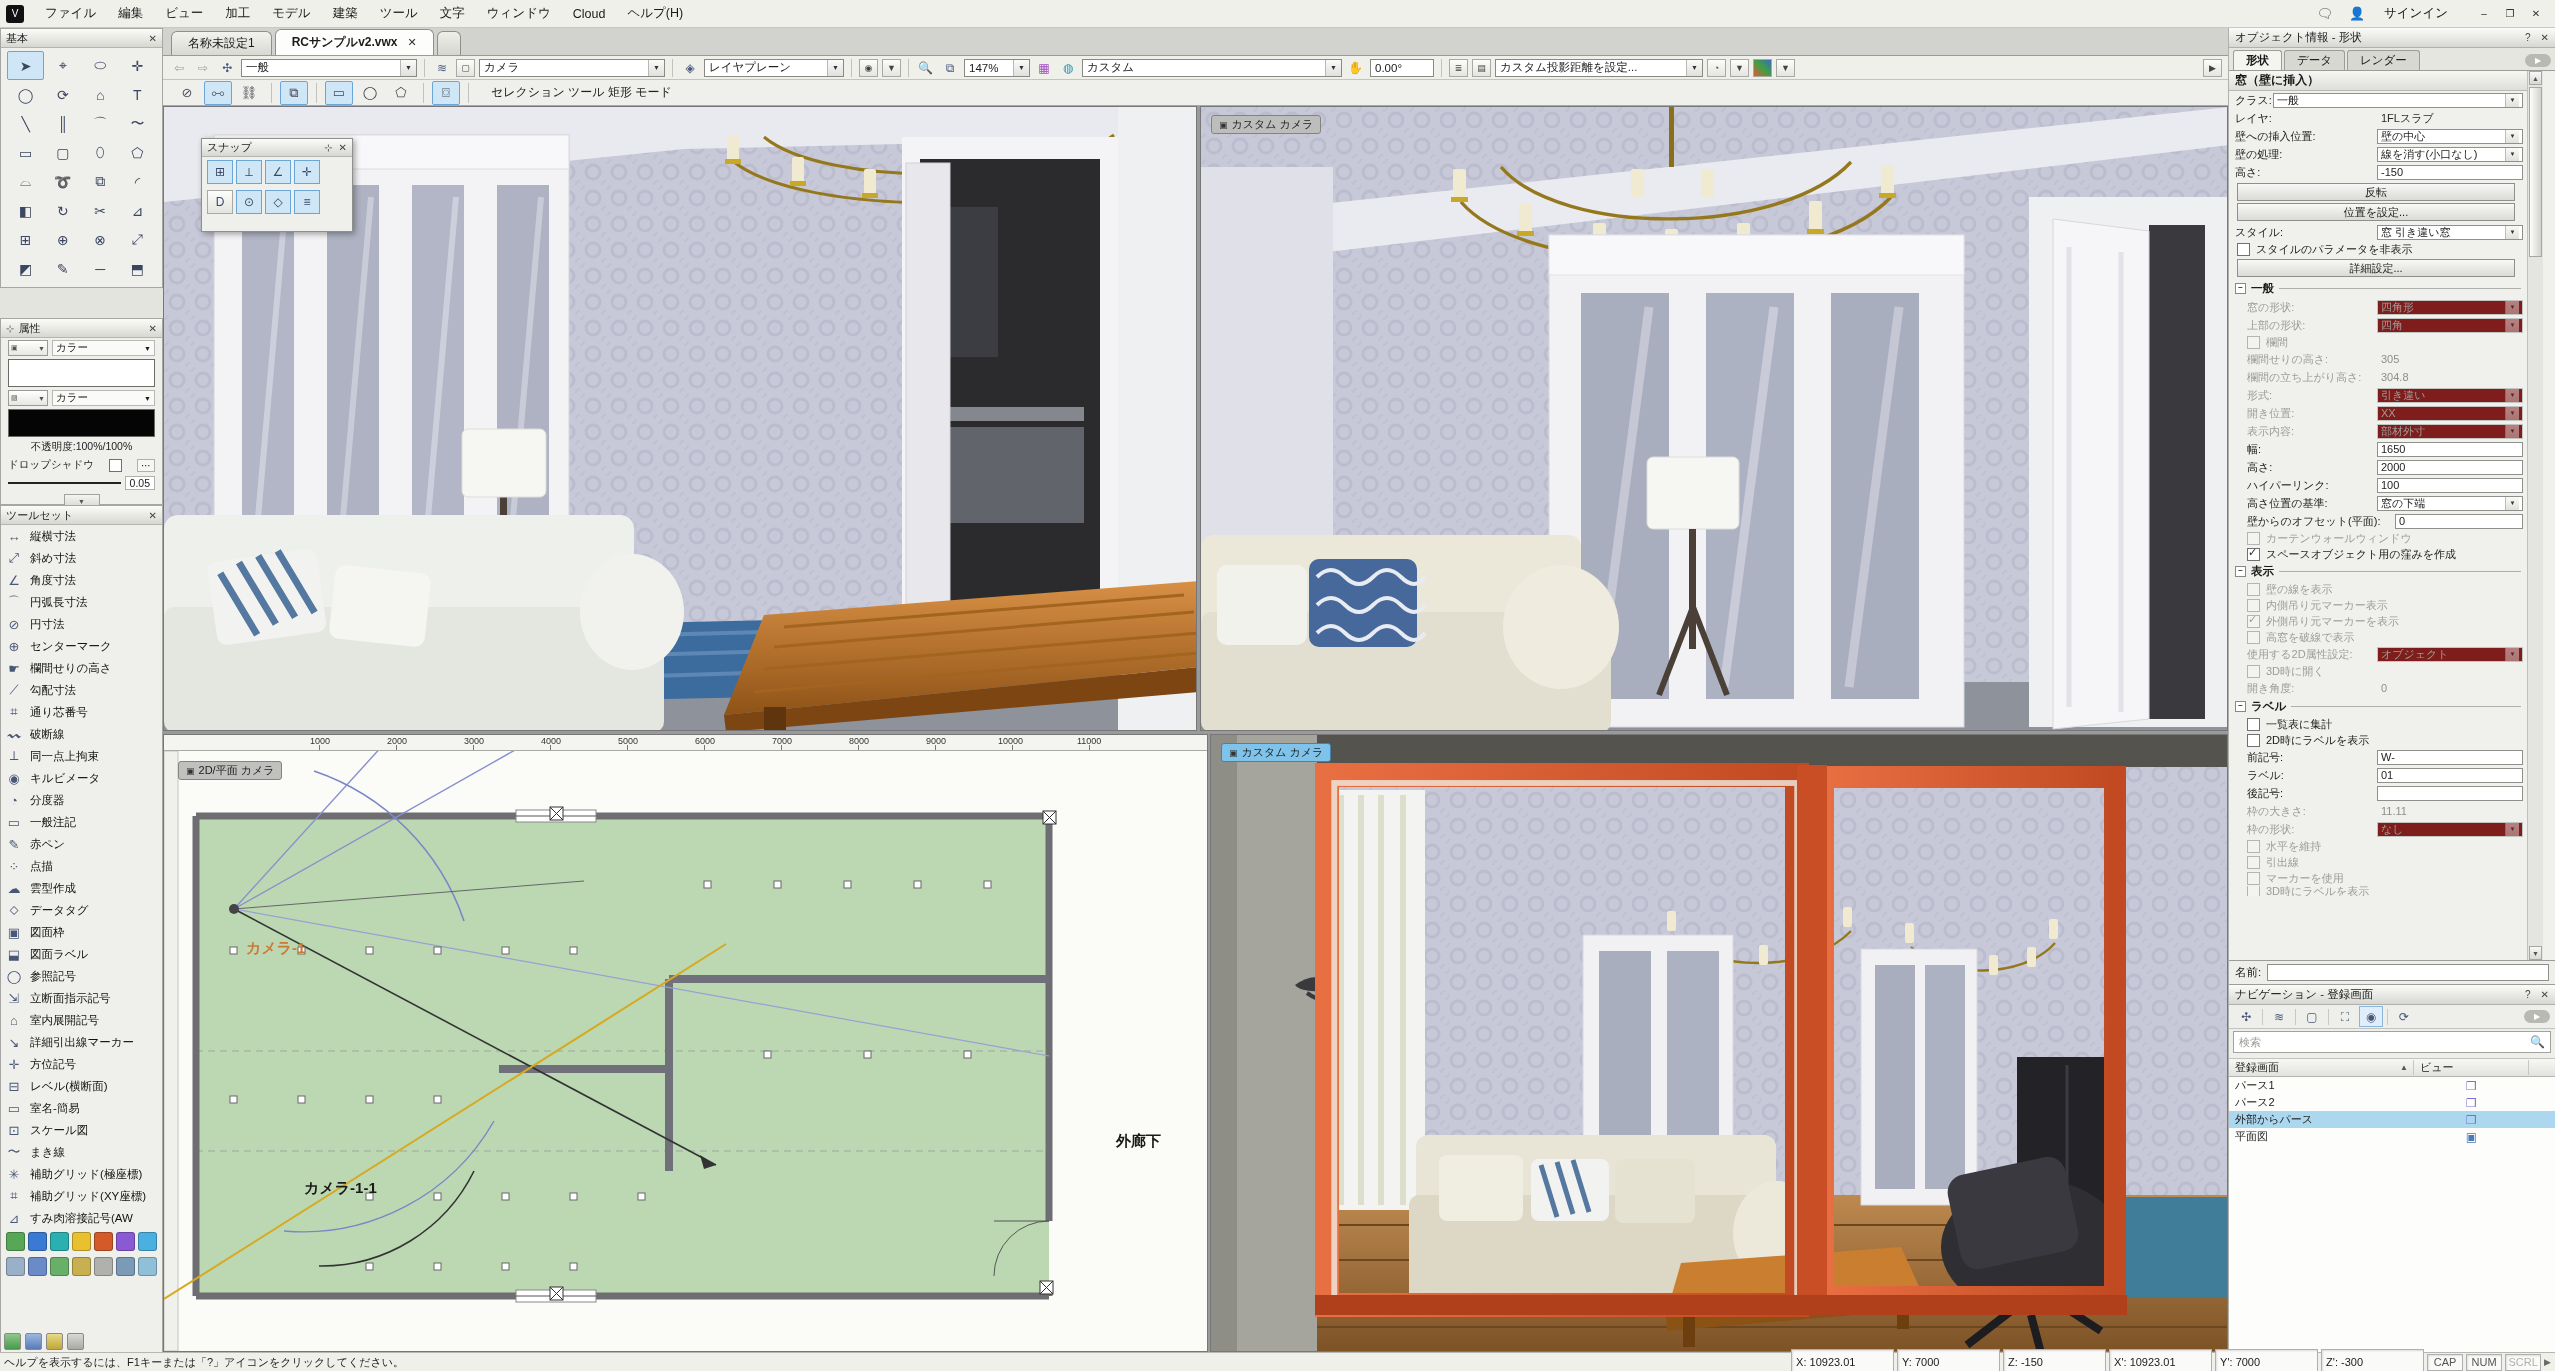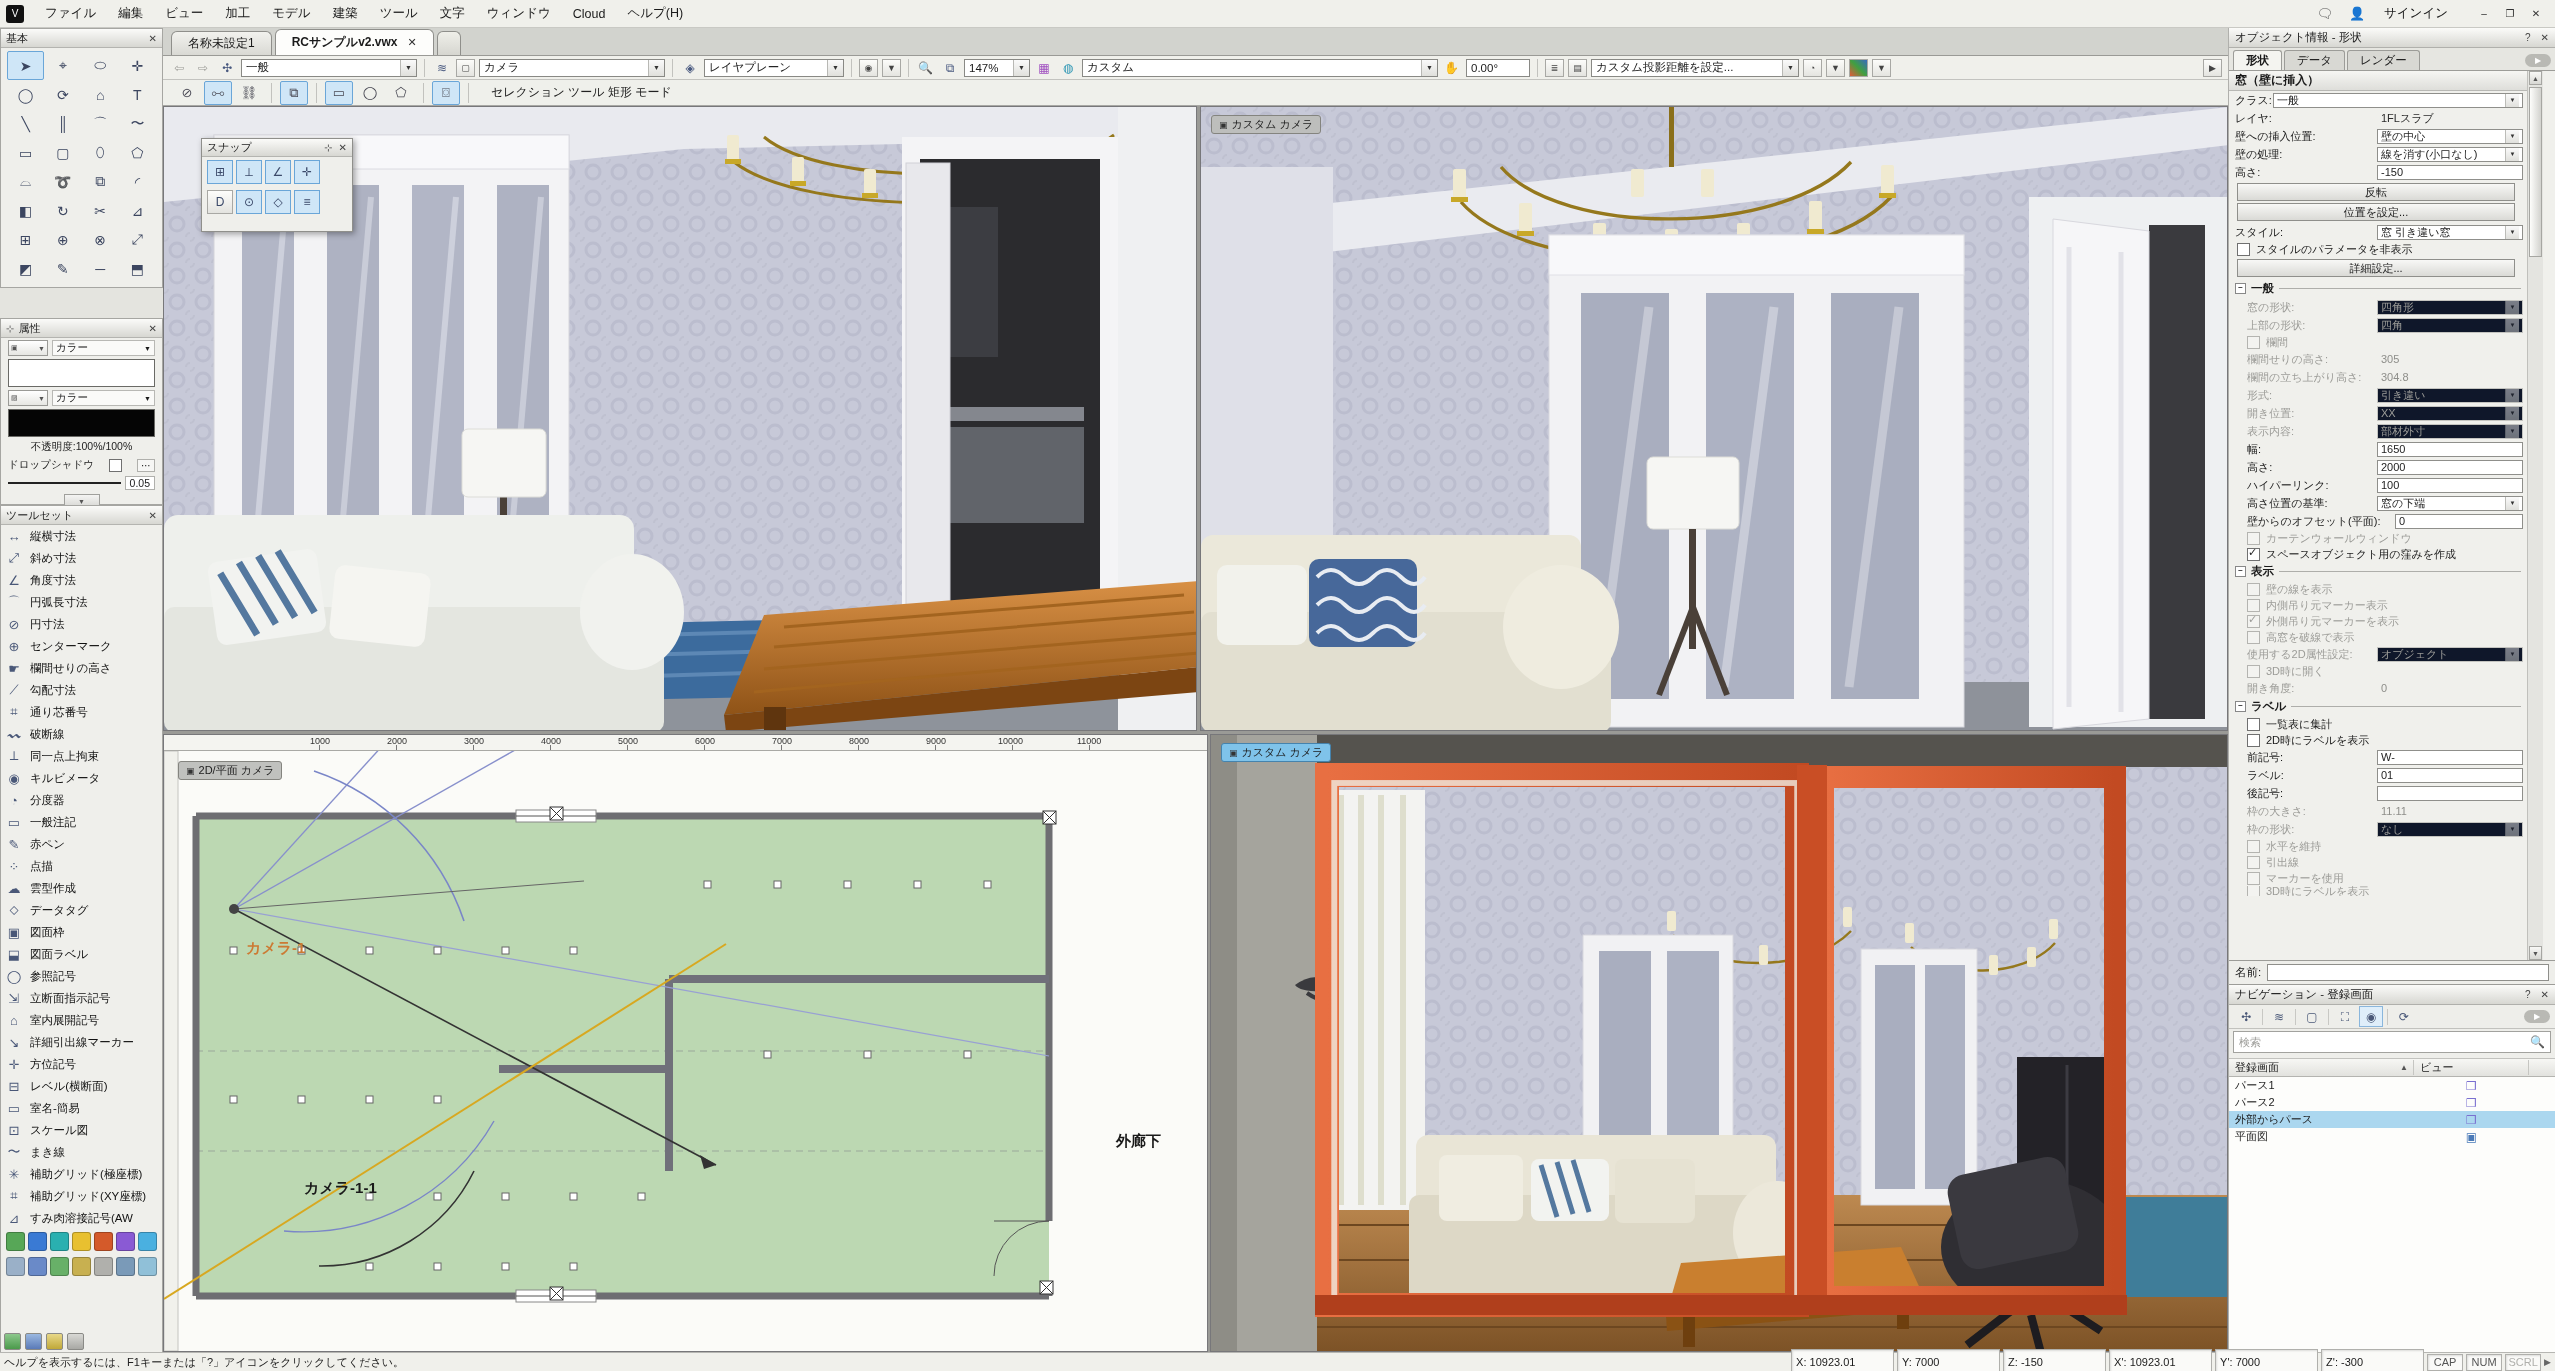--- a/index.html
+++ b/index.html
@@ -95,21 +95,21 @@
   #oi-sb{width:15px;background:#e4e4e0;border-left:1px solid #c0c0bc;display:flex;flex-direction:column;align-items:center}
   .sb-ar{width:13px;height:14px;background:linear-gradient(#f8f8f6,#d8d8d4);border:1px solid #a6a6a2;font-size:7px;color:#555;display:flex;align-items:center;justify-content:center;box-sizing:border-box}
   .sb-th{width:13px;height:170px;background:linear-gradient(90deg,#fdfdfb,#d2d2ce);border:1px solid #a6a6a2;margin-top:2px;box-sizing:border-box}
   .obj-type{height:19px;background:linear-gradient(#f6f6f3,#dededa);border-bottom:1px solid #b8b8b4;font-weight:bold;font-size:12px;display:flex;align-items:center;padding:0 6px}
   .oir{display:flex;align-items:center;height:18px;padding:0 4px 0 6px;font-size:11px;color:#1c1c1c}
   .oir .lb{width:142px;flex:none;white-space:nowrap;overflow:hidden}
   .oir.ind{padding-left:18px}.oir.ind .lb{width:130px}
   .ctl{flex:1;height:15px;background:#fff;border:1px solid #8f8f8b;display:flex;align-items:center;font-size:11px;padding:0 3px;box-sizing:border-box;white-space:nowrap;overflow:hidden}
   .ctl .ar{margin-left:auto;width:13px;height:13px;border-left:1px solid #bcbcb8;background:linear-gradient(#fafafa,#e0e0dc);display:flex;align-items:center;justify-content:center;font-size:6px;color:#333;flex:none}
   .oir.dis .lb{color:#9c9c98}
-  .ctl.dis{background:#0f172a;border-color:#c4c4c0;color:#9c9c98}
+  .ctl.dis{background:#7f1d1d;border-color:#c4c4c0;color:#9c9c98}
   .ctl.dis .ar{opacity:.45}
   .statv{flex:1;padding-left:4px;color:#2a2a2a}
   .oir.dis .statv{color:#8e8e8a}
   .cbrow{display:flex;align-items:center;gap:6px;height:16px;padding-left:8px;font-size:11px}
   .cbrow.ind{padding-left:18px}
   .cbrow.dis{color:#9c9c98}
   .oibtn{margin:2px 12px 2px 8px;height:16px;background:linear-gradient(#f8f8f6,#dadad6);border:1px solid #8f8f8b;display:flex;align-items:center;justify-content:center;font-size:11px}
   .sec{display:flex;align-items:center;height:19px;padding:0 6px;font-size:11.5px;font-weight:bold;gap:5px}
   .sec .minus{width:9px;height:9px;border:1px solid #888;background:#fff;font-size:8px;line-height:7px;text-align:center;color:#333;flex:none}
   .sec .rule{flex:1;height:1px;background:#aeaeaa}
@@ -517,21 +517,21 @@
     <span class="vb-mini">▼</span>
     <span class="vb-sep"></span>
     <span class="vb-ico">🔍</span>
     <span class="vb-ico">⧉</span>
     <div class="vb-dd" style="width:66px">
         <span>147%</span>
         <span class="ar">▼</span>
       </div>
     <span class="vb-ico" style="color:#a050c0">▦</span>
     <span class="vb-ico" style="color:#2090b0">◍</span>
-    <div class="vb-dd" style="width:356px">
+    <div class="vb-dd" style="width:260px">
         <span>カスタム</span>
         <span class="ar">▼</span>
       </div>
     <span class="vb-ico" style="color:#3a8a3a">✋</span>
     <div class="vb-dd" style="width:64px">
         <span>0.00°</span>
       </div>
     <span class="vb-sep"></span>
     <span class="vb-mini">≣</span>
     <span class="vb-mini">▤</span>

